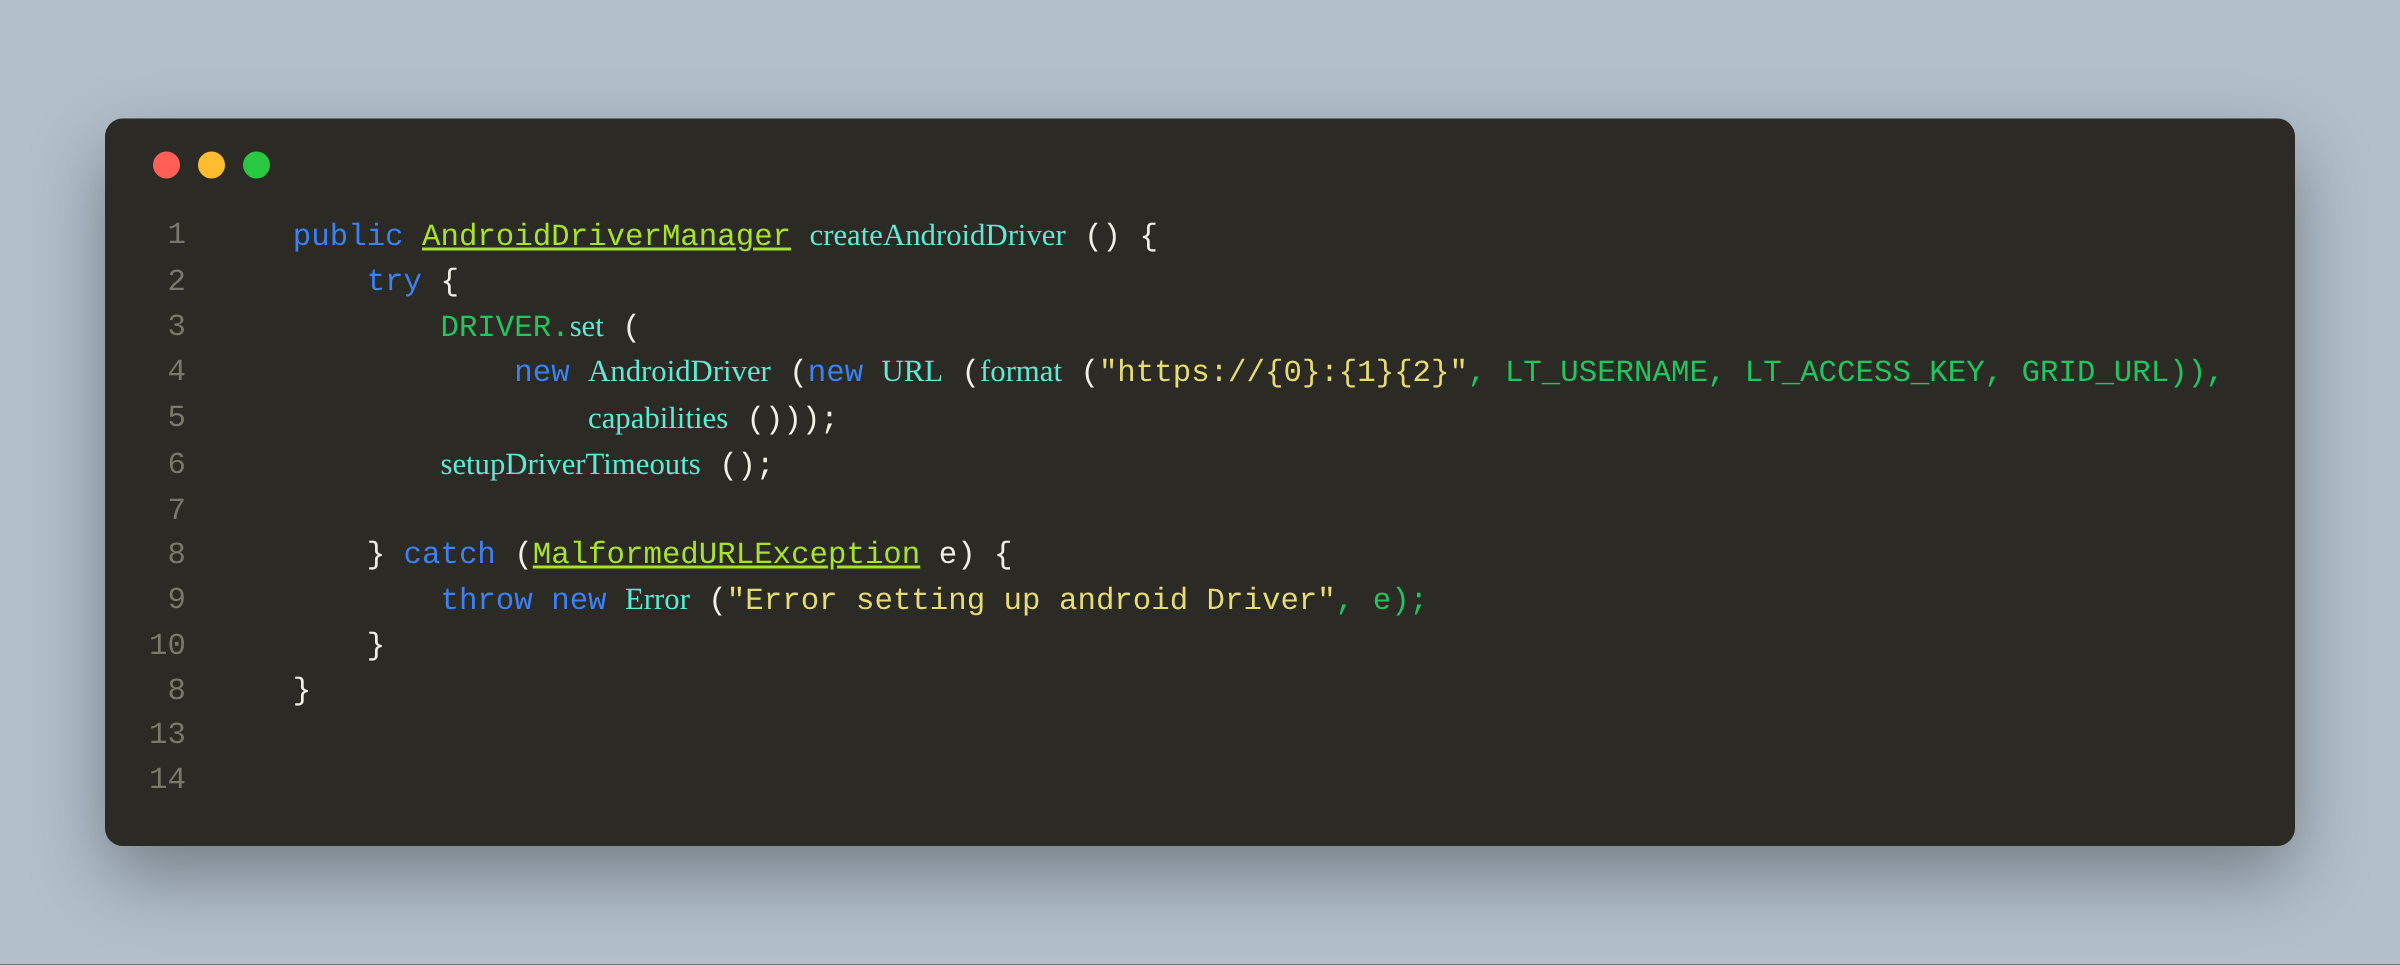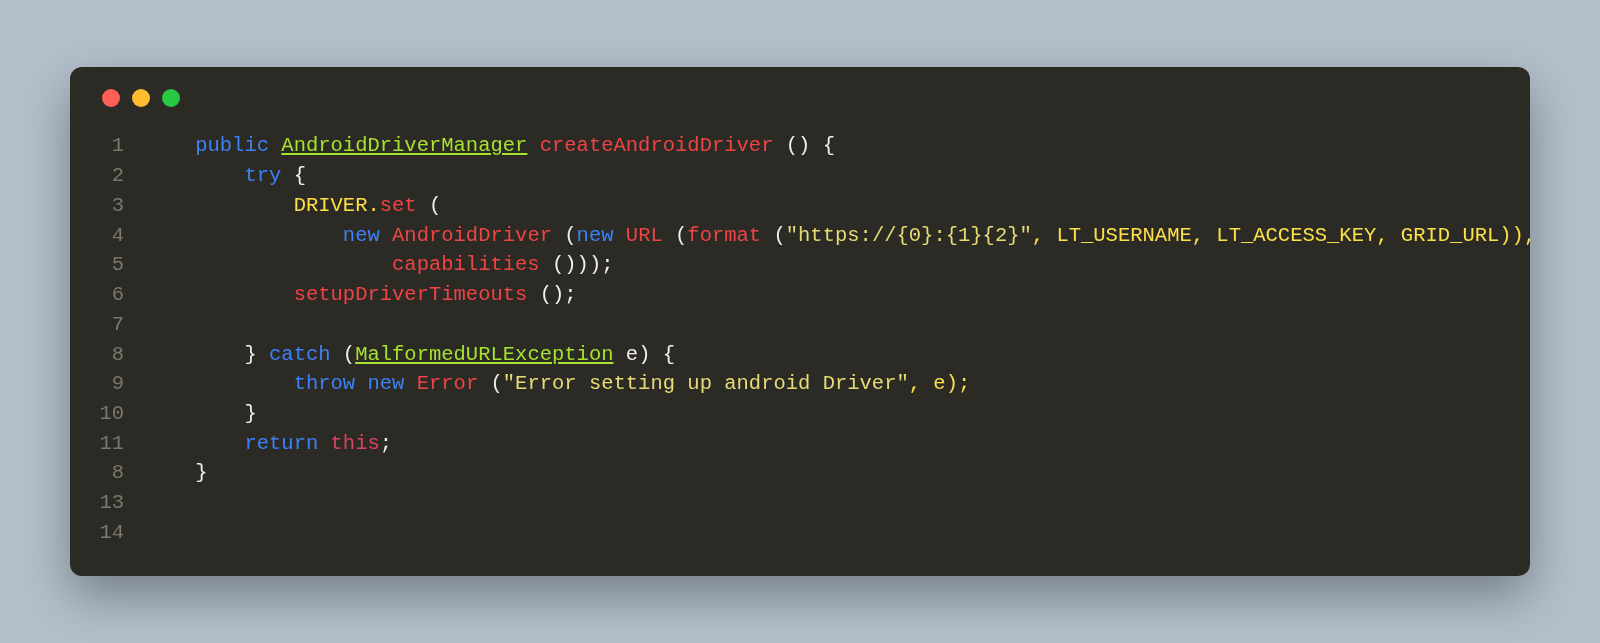--- a/index.html
+++ b/index.html
@@ -49,22 +49,22 @@
     color: #7a786d;
     user-select: none;
     flex-shrink: 0;
     padding-right: 22px;
   }
   .content { flex: 1; }
   .tok-keyword { color: #3b82f6; }
   .tok-keyword2 { color: #db4264; }
   .tok-type { color: #a6e22e; }
   .tok-type.underline { text-decoration: underline; }
-  .tok-func { color: #ef4444; }
-  .tok-ident { color: #fde047; }
+  .tok-func { color: #5eead4; font-family: Liberation Serif, serif; }
+  .tok-ident { color: #22c55e; }
   .tok-string { color: #e6db74; }
   .tok-punct { color: #f1efe6; }
   .tok-param { color: #f1efe6; }
 </style>
 </head>
 <body>
 
 <div class="window">
   <div class="traffic-lights">
     <div class="dot red"></div>
@@ -75,18 +75,17 @@
       <div class="line"><span class="lineno">1</span><span class="content"><span>    </span><span class="tok-keyword">public</span><span class="tok-punct"> </span><span class="tok-type underline">AndroidDriverManager</span><span class="tok-punct"> </span><span class="tok-func">createAndroidDriver</span><span class="tok-punct"> () {</span></span></div>
       <div class="line"><span class="lineno">2</span><span class="content"><span>        </span><span class="tok-keyword">try</span><span class="tok-punct"> {</span></span></div>
       <div class="line"><span class="lineno">3</span><span class="content"><span>            </span><span class="tok-ident">DRIVER.</span><span class="tok-func">set</span><span class="tok-punct"> (</span></span></div>
       <div class="line"><span class="lineno">4</span><span class="content"><span>                </span><span class="tok-keyword">new</span><span class="tok-punct"> </span><span class="tok-func">AndroidDriver</span><span class="tok-punct"> (</span><span class="tok-keyword">new</span><span class="tok-punct"> </span><span class="tok-func">URL</span><span class="tok-punct"> (</span><span class="tok-func">format</span><span class="tok-punct"> (</span><span class="tok-string">"https://{0}:{1}{2}"</span><span class="tok-ident">, LT_USERNAME, LT_ACCESS_KEY, GRID_URL)),</span></span></div>
       <div class="line"><span class="lineno">5</span><span class="content"><span>                    </span><span class="tok-func">capabilities</span><span class="tok-punct"> ()));</span></span></div>
       <div class="line"><span class="lineno">6</span><span class="content"><span>            </span><span class="tok-func">setupDriverTimeouts</span><span class="tok-punct"> ();</span></span></div>
       <div class="line"><span class="lineno">7</span><span class="content"><span></span>&nbsp;</span></div>
       <div class="line"><span class="lineno">8</span><span class="content"><span>        </span><span class="tok-punct">} </span><span class="tok-keyword">catch</span><span class="tok-punct"> (</span><span class="tok-type underline">MalformedURLException</span><span class="tok-punct"> </span><span class="tok-param">e</span><span class="tok-punct">) {</span></span></div>
       <div class="line"><span class="lineno">9</span><span class="content"><span>            </span><span class="tok-keyword">throw</span><span class="tok-punct"> </span><span class="tok-keyword">new</span><span class="tok-punct"> </span><span class="tok-func">Error</span><span class="tok-punct"> (</span><span class="tok-string">"Error setting up android Driver"</span><span class="tok-ident">, e);</span></span></div>
       <div class="line"><span class="lineno">10</span><span class="content"><span>        </span><span class="tok-punct">}</span></span></div>
-      <div class="line"><span class="lineno">11</span><span class="content"><span>        </span><span class="tok-keyword">return</span><span class="tok-punct"> </span><span class="tok-keyword2">this</span><span class="tok-punct">;</span></span></div>
       <div class="line"><span class="lineno">8</span><span class="content"><span>    </span><span class="tok-punct">}</span></span></div>
       <div class="line"><span class="lineno">13</span><span class="content"><span></span>&nbsp;</span></div>
       <div class="line"><span class="lineno">14</span><span class="content"><span></span>&nbsp;</span></div>
     </div>
 </div>
 
 </body></html>

